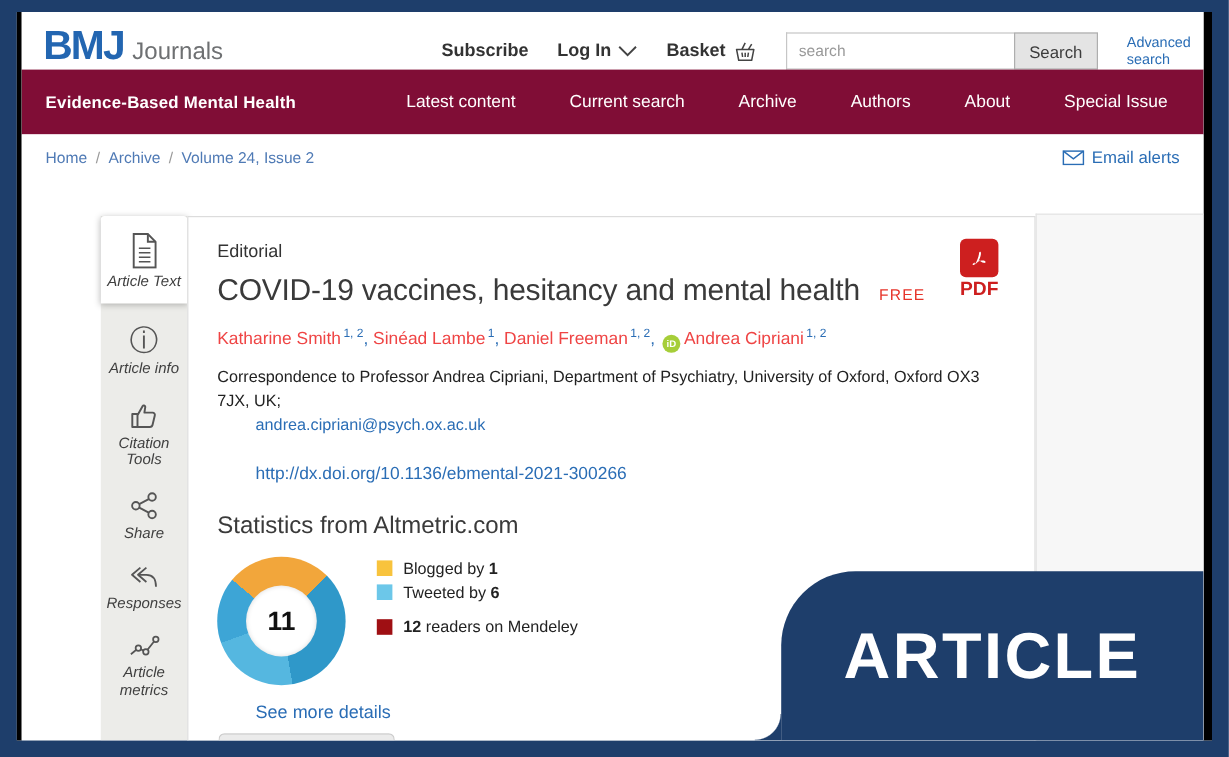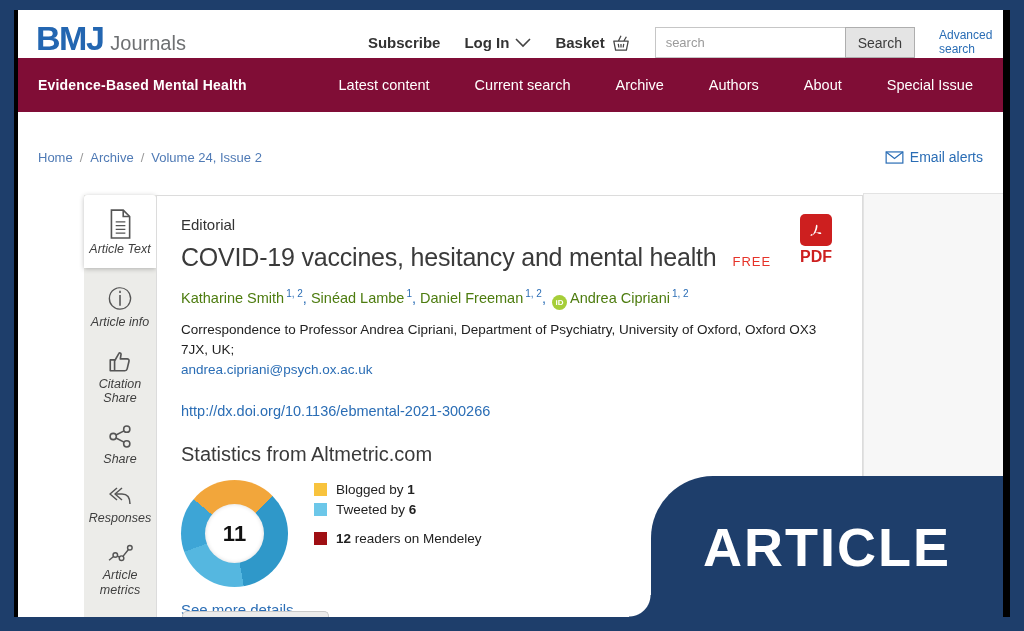--- a/index.html
+++ b/index.html
@@ -22,21 +22,21 @@
   .search-input { width:190px; height:31px; border:1px solid #c6c6c6; border-right:none; padding:0 10px; font-size:13px; color:#333; outline:none; }
   .search-input::placeholder { color:#9a9a9a; }
   .search-btn { height:31px; padding:0 12px; background:#e4e4e4; border:1px solid #aeaeae; font-size:14px; color:#3c3c3c; cursor:pointer; }
   .adv-search { font-size:12px; color:#2a6db5; width:62px; line-height:1.15; cursor:pointer; }
   
   .journal-bar { height:54px; background:#800d36; display:flex; align-items:center; padding:0 20px; flex:0 0 auto; }
   .journal-title { color:#fff; font-size:14px; font-weight:700; letter-spacing:.2px; }
   .journal-nav { margin-left:auto; display:flex; gap:45px; padding-right:10px; }
   .journal-nav span { color:#fff; font-size:14.5px; cursor:pointer; white-space:nowrap; }
   
-  .crumb-bar { height:38px; display:flex; align-items:flex-end; padding:0 20px; background:#fff; flex:0 0 auto;margin-top:15px; }
+  .crumb-bar { height:38px; display:flex; align-items:center; padding:0 20px; background:#fff; flex:0 0 auto; }
   .crumb-bar a { font-size:13px; color:#4f7ab5; text-decoration:none; cursor:pointer; }
   .crumb-sep { color:#9a9a9a; font-size:13px; margin:0 7px; }
   .email-alerts { margin-left:auto; display:flex; align-items:center; gap:6px; color:#2a6db5; font-size:14px; cursor:pointer; }
   
   .main { flex:1 1 auto; position:relative; background:#fff; overflow:hidden; }
   .right-panel { position:absolute; left:845px; right:0; top:28px; bottom:0; background:#f7f7f7; border-left:1px solid #e3e3e3; border-top:1px solid #e3e3e3; }
   .side-rail { position:absolute; left:66px; width:72px; top:30px; bottom:0; background:#ecece9; }
   .side-item { width:72px; padding:10px 2px 8px; display:flex; flex-direction:column; align-items:center; gap:3px; cursor:pointer; }
   .side-item .lbl { font-size:12.5px; color:#3f3f3f; text-align:center; line-height:1.15;font-style:italic; }
   .side-item svg { display:block; }
@@ -46,25 +46,25 @@
   
   .card { position:absolute; left:138px; top:30px; width:707px; bottom:-2px; background:#fff; border:1px solid #dcdcdc; padding:20px 24px 0; }
   .section-label { font-size:15px; color:#333; margin-bottom:10px; }
   .title-row { display:flex; align-items:baseline; }
   .article-title { font-size:25px; font-weight:400; color:#3a3a3a; letter-spacing:-.2px; }
   .free-tag { font-size:13px; color:#e63329; letter-spacing:1px; margin-left:16px; white-space:nowrap; }
   .pdf-block { position:absolute; top:18px; right:26px; width:40px; text-align:center; cursor:pointer; }
   .pdf-sq { width:32px; height:32px; margin:0 auto; background:#cd1f1f; border-radius:5px; display:flex; align-items:center; justify-content:center; }
   .pdf-label { font-size:16px; font-weight:700; color:#cd1f1f; margin-top:2px; }
   .authors { margin-top:16px; font-size:14.5px; color:#2a6db5; }
-  .authors a { color:#4d7c0f; text-decoration:none; cursor:pointer; }
+  .authors a { color:#ef4444; text-decoration:none; cursor:pointer; }
   .authors sup { font-size:10px; margin-left:2px; }
   .orcid { display:inline-flex; width:15px; height:15px; border-radius:50%; background:#a6ce39; color:#fff; font-size:8px; font-weight:700; align-items:center; justify-content:center; vertical-align:-2px; margin:0 3px 0 2px; }
   .correspondence { margin-top:10px; font-size:13.5px; color:#222; line-height:1.5; }
-  .email-link, .doi-link, .see-more { color:#2a6db5; text-decoration:none; cursor:pointer; }
+  .email-link, .doi-link, .see-more { color:#2a6db5; text-decoration:none; cursor:pointer;margin-left:32px; }
   .email-line { font-size:13.5px; margin-top:2px; }
   .doi-line { margin-top:26px; font-size:14.5px; }
   .alt-heading { margin-top:24px; font-size:20px; font-weight:400; color:#3a3a3a; }
   .stats-row { margin-top:14px; display:flex; align-items:flex-start; }
   .donut { width:107px; height:107px; border-radius:50%; position:relative; cursor:pointer;
     background:conic-gradient(#f2a63b 0 45deg, #2f98c9 45deg 170deg, #55b7e0 170deg 250deg, #3da5d6 250deg 310deg, #f2a63b 310deg 360deg); }
   .donut::before { content:""; position:absolute; inset:24px; background:#fff; border-radius:50%; box-shadow:0 0 4px rgba(0,0,0,.15) inset; }
   .donut-score { position:absolute; inset:0; display:flex; align-items:center; justify-content:center; font-size:22px; font-weight:600; color:#111; z-index:1; }
   .legend { margin-left:26px; padding-top:2px; }
   .legend-row { display:flex; align-items:center; gap:9px; font-size:13.5px; color:#222; margin-bottom:5px; }
@@ -152,21 +152,21 @@
         <span class="lbl">Article Text</span>
       </div>
       <div class="side-item">
         <span class="info-glyph">ⓘ</span>
         <span class="lbl">Article info</span>
       </div>
       <div class="side-item">
         <svg width="26" height="26" viewBox="0 0 24 24">
           <path d="M3 11 H7 V21 H3 Z M7 12 L11 5 C11.4 4.2 12.8 4.4 13 5.6 L12.3 10 H18.6 C19.8 10 20.6 11.1 20.3 12.2 L18.6 19.3 C18.4 20.3 17.5 21 16.5 21 H7" fill="none" stroke="#555" stroke-width="1.5" stroke-linejoin="round"></path>
         </svg>
-        <span class="lbl">Citation Share</span>
+        <span class="lbl">Citation Tools</span>
       </div>
       <div class="side-item">
         <svg width="25" height="25" viewBox="0 0 24 24">
           <circle cx="18" cy="5" r="3" fill="none" stroke="#555" stroke-width="1.5"></circle>
           <circle cx="5" cy="12" r="3" fill="none" stroke="#555" stroke-width="1.5"></circle>
           <circle cx="18" cy="19" r="3" fill="none" stroke="#555" stroke-width="1.5"></circle>
           <path d="M7.7 10.6 L15.3 6.6 M7.7 13.4 L15.3 17.4" stroke="#555" stroke-width="1.5"></path>
         </svg>
         <span class="lbl">Share</span>
       </div>

